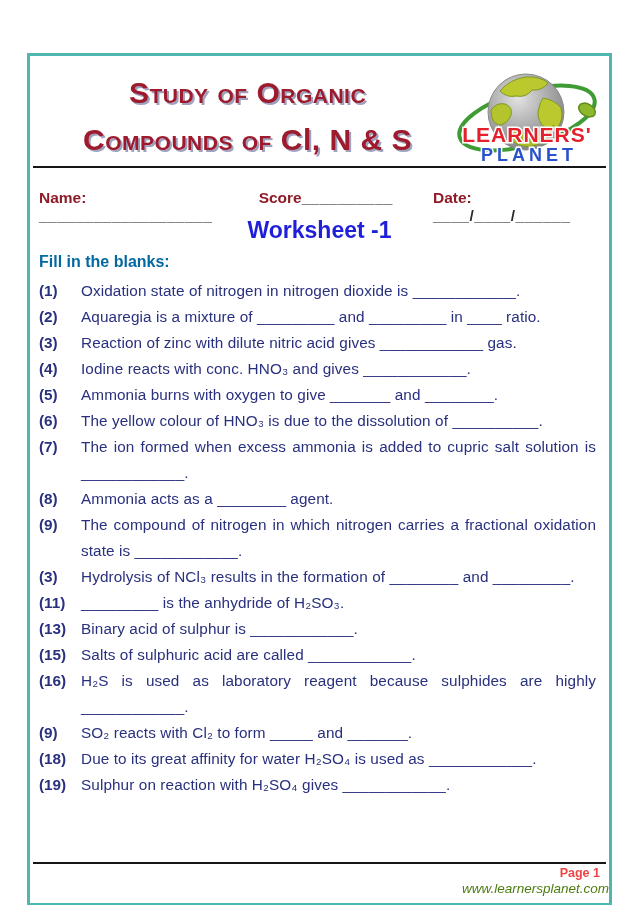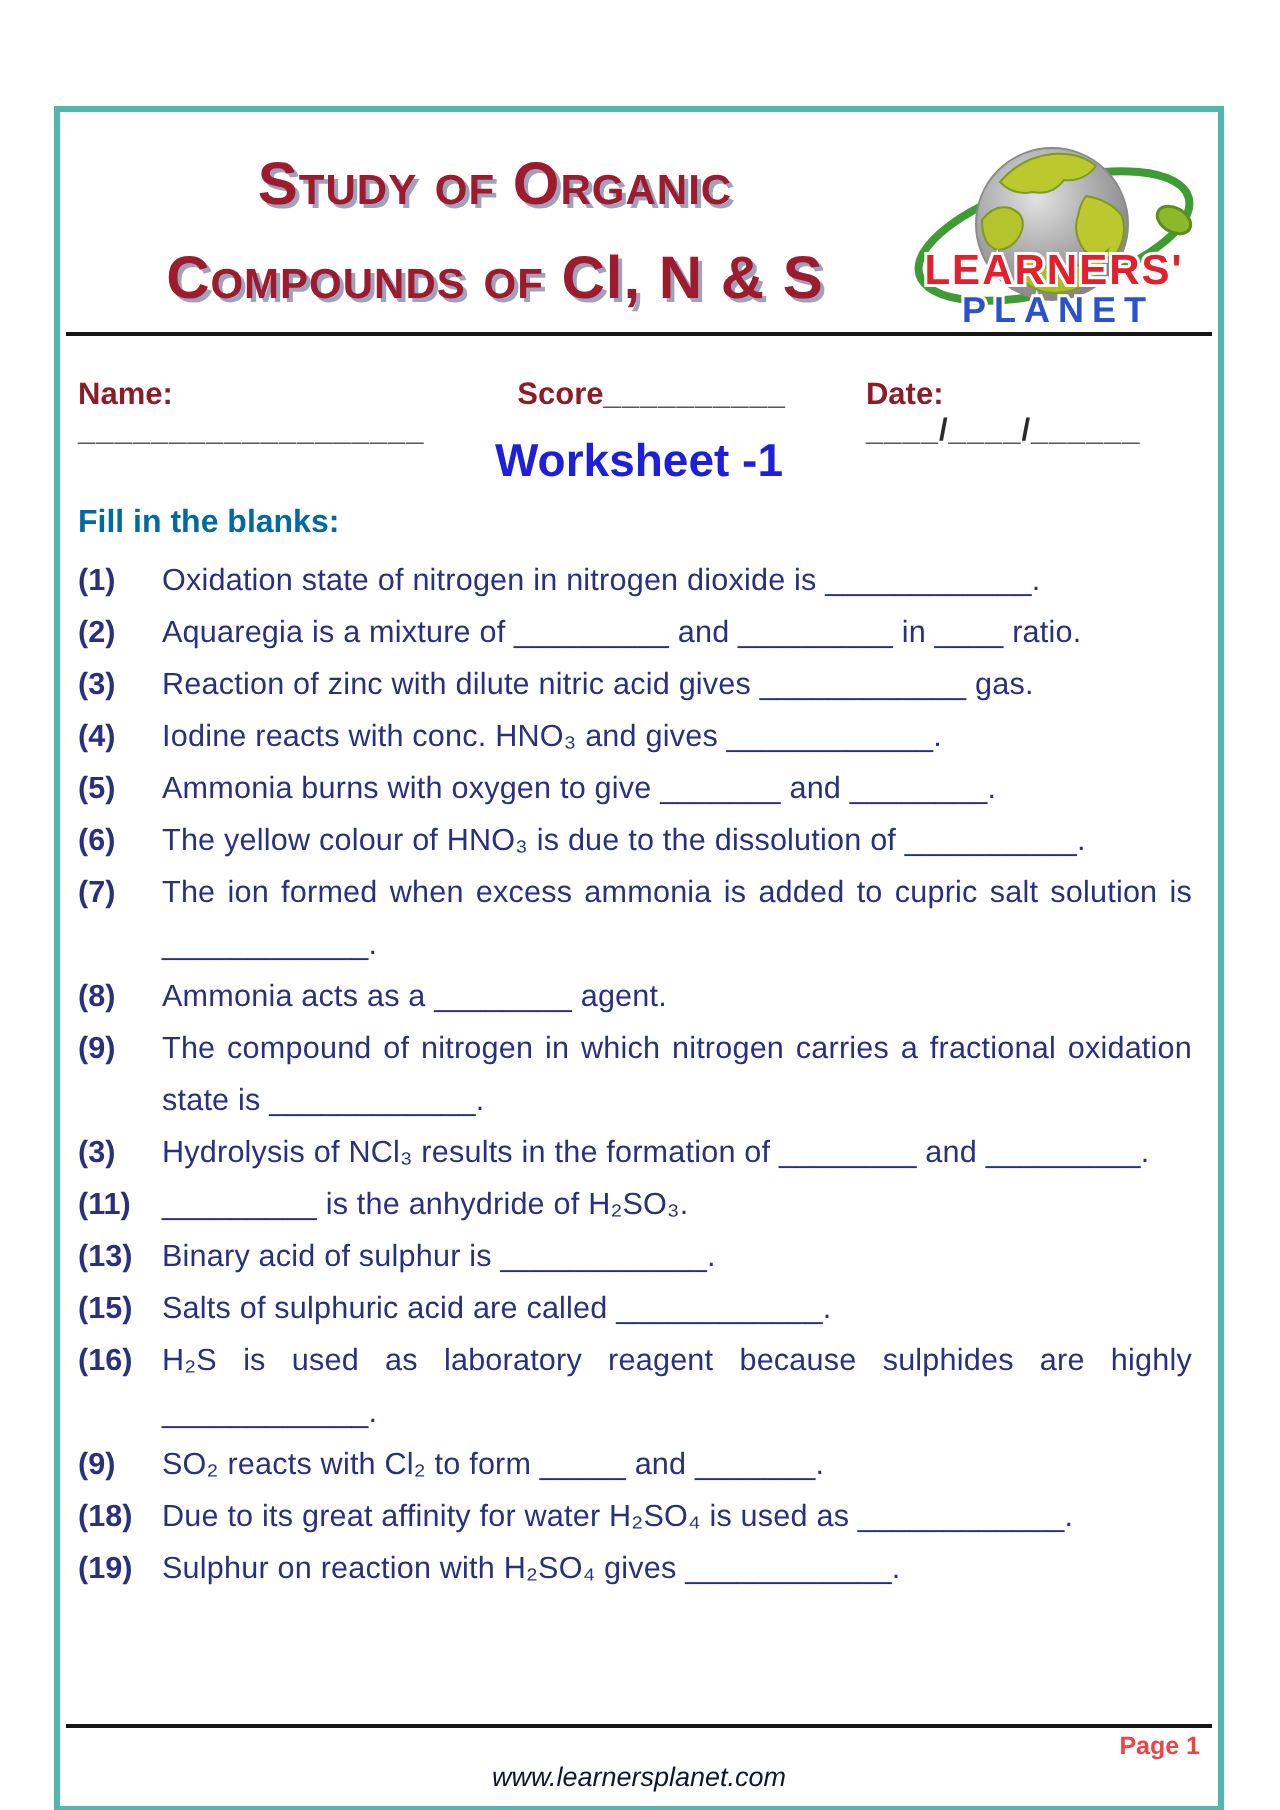--- a/index.html
+++ b/index.html
@@ -47,21 +47,21 @@
     margin-top:6px;height:23px;line-height:23px;padding-left:9px;
   }
   
   .questions{margin-top:5px;padding:0 13px 0 9px;color:#29307e;font-size:15.3px;}
   .q{display:flex;line-height:26px;}
   .q-num{width:42px;flex-shrink:0;font-weight:bold;}
   .q-text{flex:1;text-align:justify;letter-spacing:.1px;}
   
   .footer-rule{position:absolute;left:3px;right:3px;bottom:39px;height:2px;background:#161616;}
   .page-label{position:absolute;right:9px;bottom:23px;font-size:12.5px;font-weight:bold;color:#ef4444;}
-  .website{position:absolute;left:0;right:0;bottom:7px;text-align:center;font-style:italic;font-size:13.5px;color:#0f172a;}
+  .website{position:absolute;left:0;right:0;bottom:7px;text-align:right;font-style:italic;font-size:13.5px;color:#4d7c0f;}
 </style>
 </head>
 <body>
 
 <div class="sheet">
   <div class="border-box">
 
     <div class="header">
       <div class="title-block">
         <div class="title-line1">Study of Organic</div>

